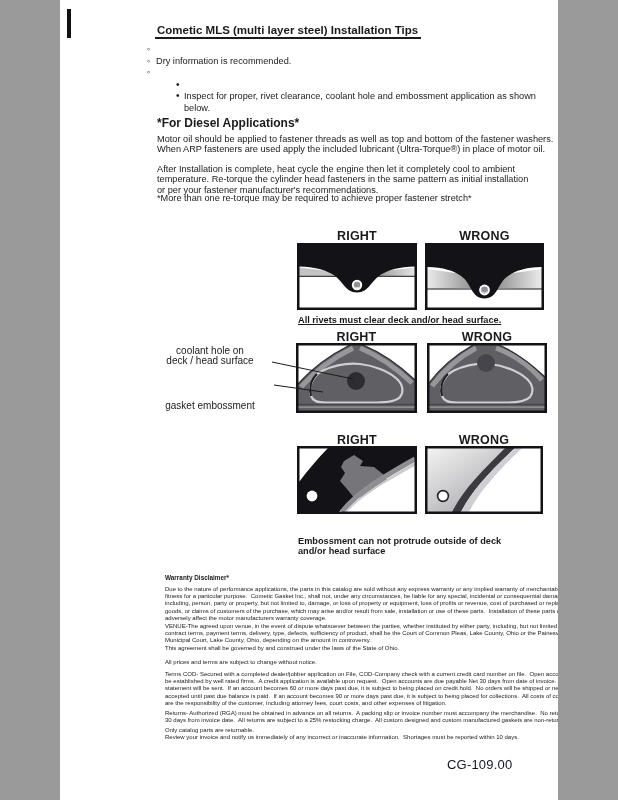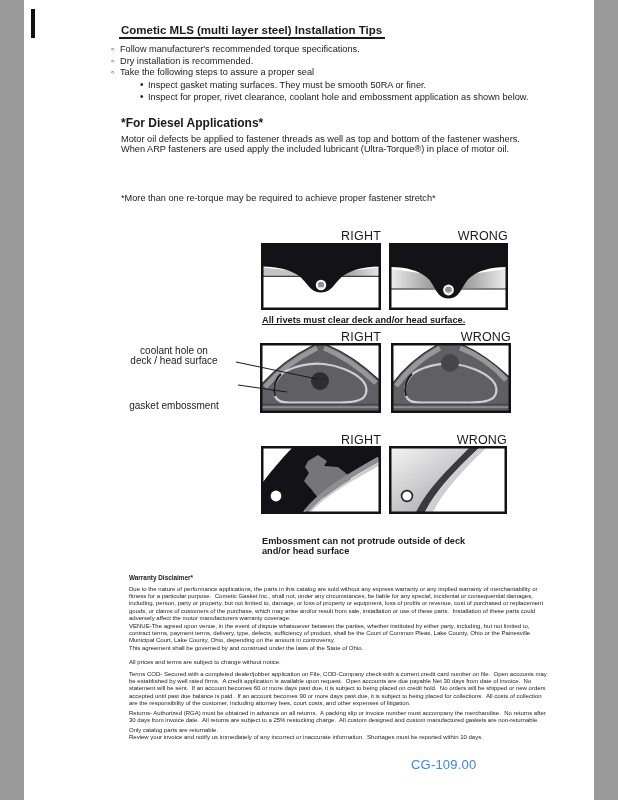--- a/index.html
+++ b/index.html
@@ -1,80 +1,80 @@
 <!DOCTYPE html>
 <html><head>
 <meta charset="utf-8">
 <style>
   html,body{margin:0;padding:0;background:#9a9a9a;}
   .page{
-    position:relative;width:570px;height:800px;background:#ffffff;
+    position:relative;width:498px;height:800px;background:#ffffff;
     font-family:"Liberation Sans","DejaVu Sans",sans-serif;color:#1a1a1a;
     overflow:hidden;margin:0 auto;
   }
   .abs{position:absolute;}
   .artifact{left:7px;top:9px;width:4px;height:29px;background:#111;}
   .title{
     left:95px;top:24px;font-size:11.5px;font-weight:bold;letter-spacing:0;
     border-bottom:2px solid #1a1a1a;padding:0 3px 1px 2px;white-space:nowrap;
   }
   .tips{left:87px;top:44px;font-size:9.2px;line-height:11.6px;}
   .tip-row{display:flex;align-items:baseline;}
   .tip-row .marker{font-size:9px;width:9px;flex:0 0 9px;}
   .tip-row.sub{margin-left:29px;}
   .tip-row.sub .marker{font-size:10px;width:8px;flex:0 0 8px;}
   .diesel-h{left:97px;top:116px;font-size:12px;font-weight:bold;}
   .body-p{left:97px;width:460px;font-size:9.2px;line-height:10.3px;white-space:pre-wrap;}
   .p1{top:134px;} .p2{top:164px;} .p3{top:193px;}
-  .figlabel{font-size:12.5px;font-weight:normal;text-align:right;letter-spacing:.2px;}
+  .figlabel{font-size:12.5px;font-weight:bold;text-align:center;letter-spacing:.2px;}
   .figcap{font-size:9.2px;font-weight:bold;line-height:10px;white-space:pre-wrap;}
   .ann{font-size:10px;line-height:9.6px;text-align:center;white-space:pre-wrap;}
   .legal{font-size:6px;line-height:7.2px;width:452px;white-space:pre-wrap;color:#222;}
   .legal-h{left:105px;top:574px;font-size:6.4px;font-weight:bold;}
   .lp1{left:105px;top:586px;} .lp2{left:105px;top:623px;} .lp3{left:105px;top:659px;}
   .lp4{left:105px;top:671px;} .lp5{left:105px;top:710px;} .lp6{left:105px;top:727px;}
-  .doc-code{left:387px;top:757px;font-size:13px;color:#3b82f6;letter-spacing:.2px;}
+  .doc-code{left:387px;top:757px;font-size:13px;color:#0f172a;letter-spacing:.2px;}
   svg{display:block;}
   .leader{pointer-events:none;z-index:6;}
 </style>
 </head>
 <body>
 
 <div class="page">
 
   <div class="abs artifact"></div>
 
   <div class="abs title">Cometic MLS (multi layer steel) Installation Tips</div>
 
   <div class="abs tips">
     <div class="tip-row">
       <span class="marker">◦</span>
-      <span>Follow manufacturer's recommended torque specifications.</span>
     </div>
     <div class="tip-row">
       <span class="marker">◦</span>
-      <span>Dry installation is recommended.</span>
+      <span>Dry information is recommended.</span>
     </div>
     <div class="tip-row">
       <span class="marker">◦</span>
-      <span>Take the following steps to assure a proper seal</span>
     </div>
     <div class="tip-row sub">
       <span class="marker">•</span>
-      <span>Inspect gasket mating surfaces.  They must be smooth 50RA or finer.</span>
     </div>
     <div class="tip-row sub">
       <span class="marker">•</span>
       <span>Inspect for proper, rivet clearance, coolant hole and embossment application as shown below.</span>
     </div>
   </div>
 
   <div class="abs diesel-h">*For Diesel Applications*</div>
-  <div class="abs body-p p1">Motor oil defects be applied to fastener threads as well as top and bottom of the fastener washers.
+  <div class="abs body-p p1">Motor oil should be applied to fastener threads as well as top and bottom of the fastener washers.
 When ARP fasteners are used apply the included lubricant (Ultra-Torque®) in place of motor oil.</div>
+  <div class="abs body-p p2">After Installation is complete, heat cycle the engine then let it completely cool to ambient
+temperature. Re-torque the cylinder head fasteners in the same pattern as initial installation
+or per your fastener manufacturer's recommendations.</div>
   <div class="abs body-p p3">*More than one re-torque may be required to achieve proper fastener stretch*</div>
 
   <div class="abs figlabel" style="left:237px;top:229px;width:120px;">RIGHT</div>
   <div class="abs figlabel" style="left:365px;top:229px;width:119px;">WRONG</div>
 
   <svg class="abs" style="left:237px;top:243px;" width="120" height="67" viewBox="0 0 120 67">
     <defs>
       <linearGradient id="f1gr" x1="0" y1="0" x2="1" y2="0">
         <stop offset="0" stop-color="#8e8e8e"></stop>
           <stop offset="1" stop-color="#e4e4e4"></stop>

